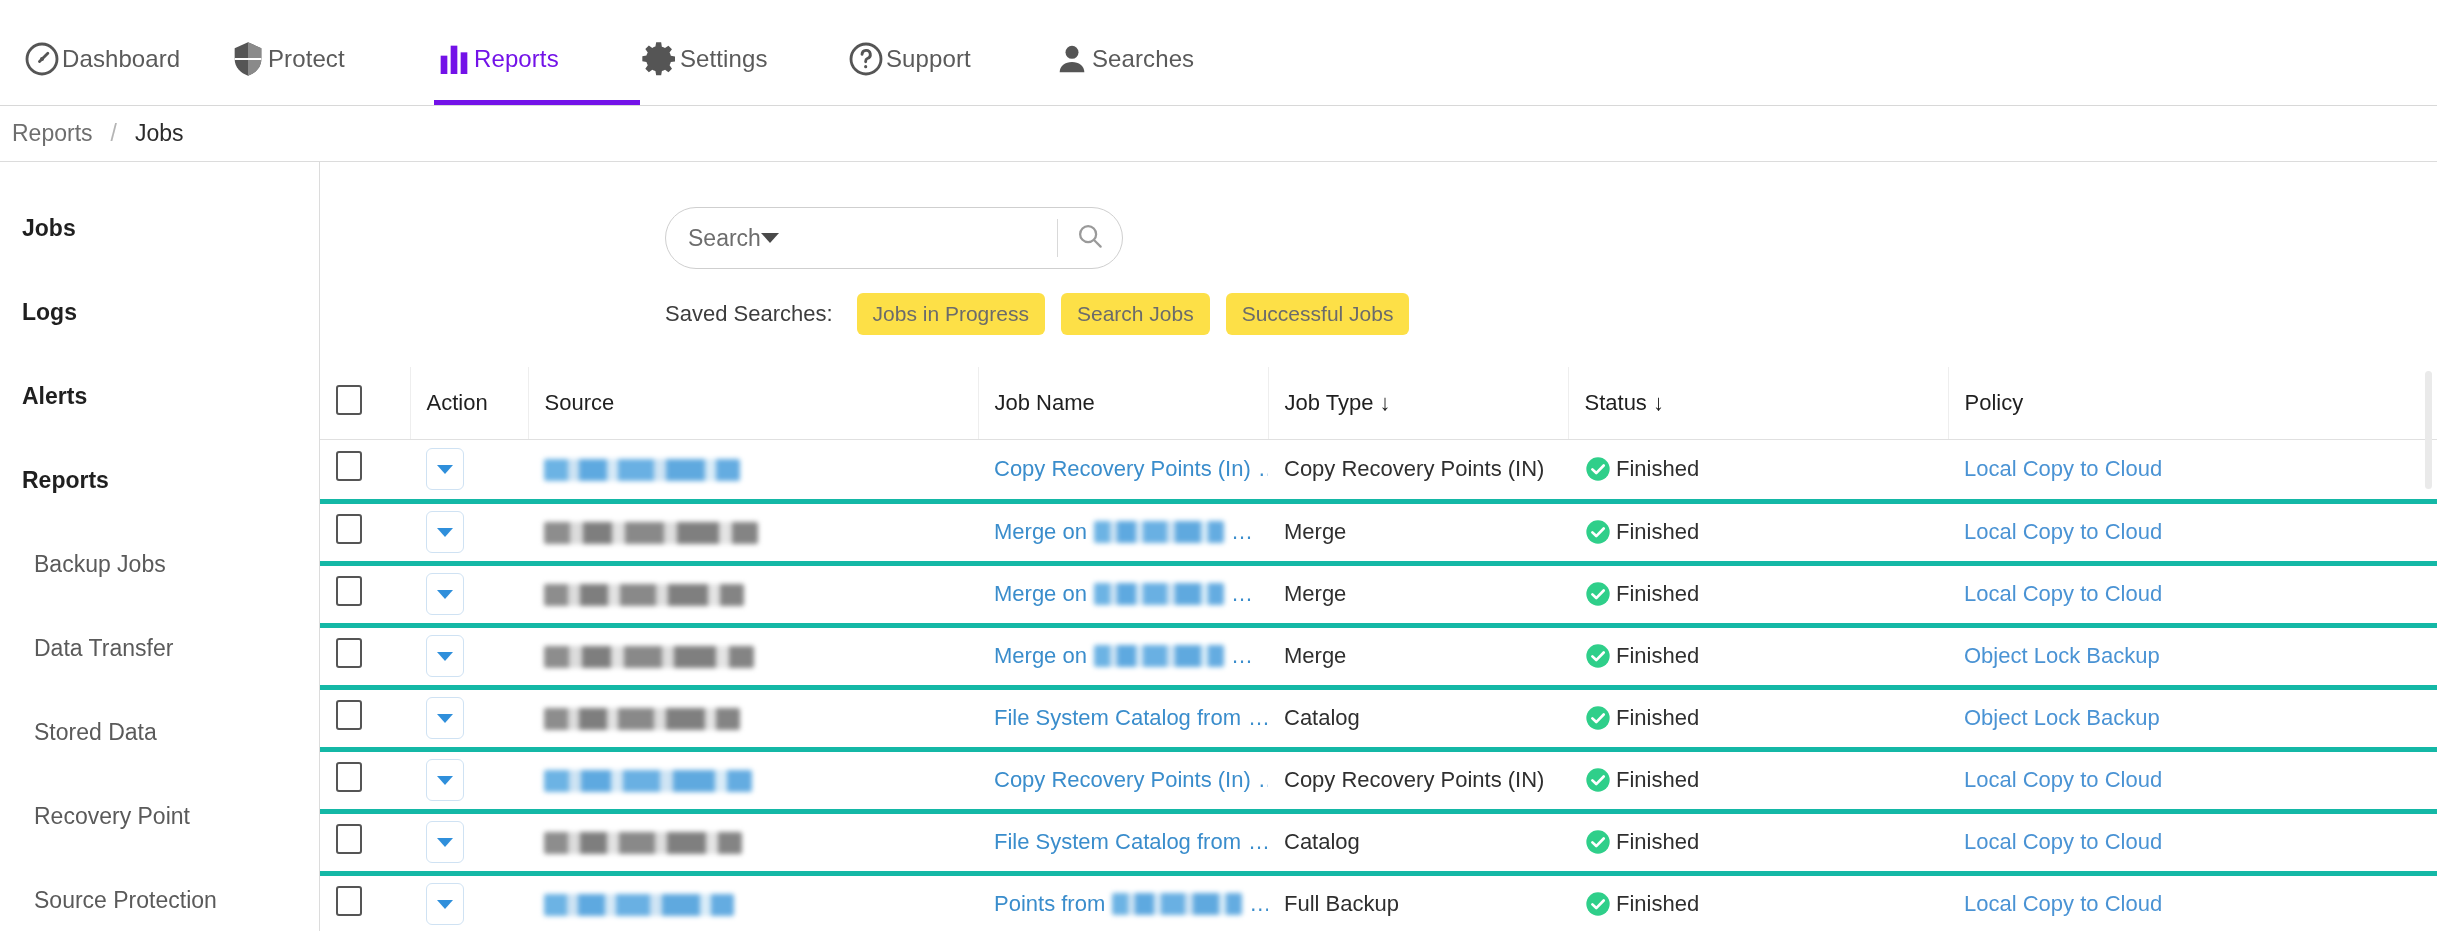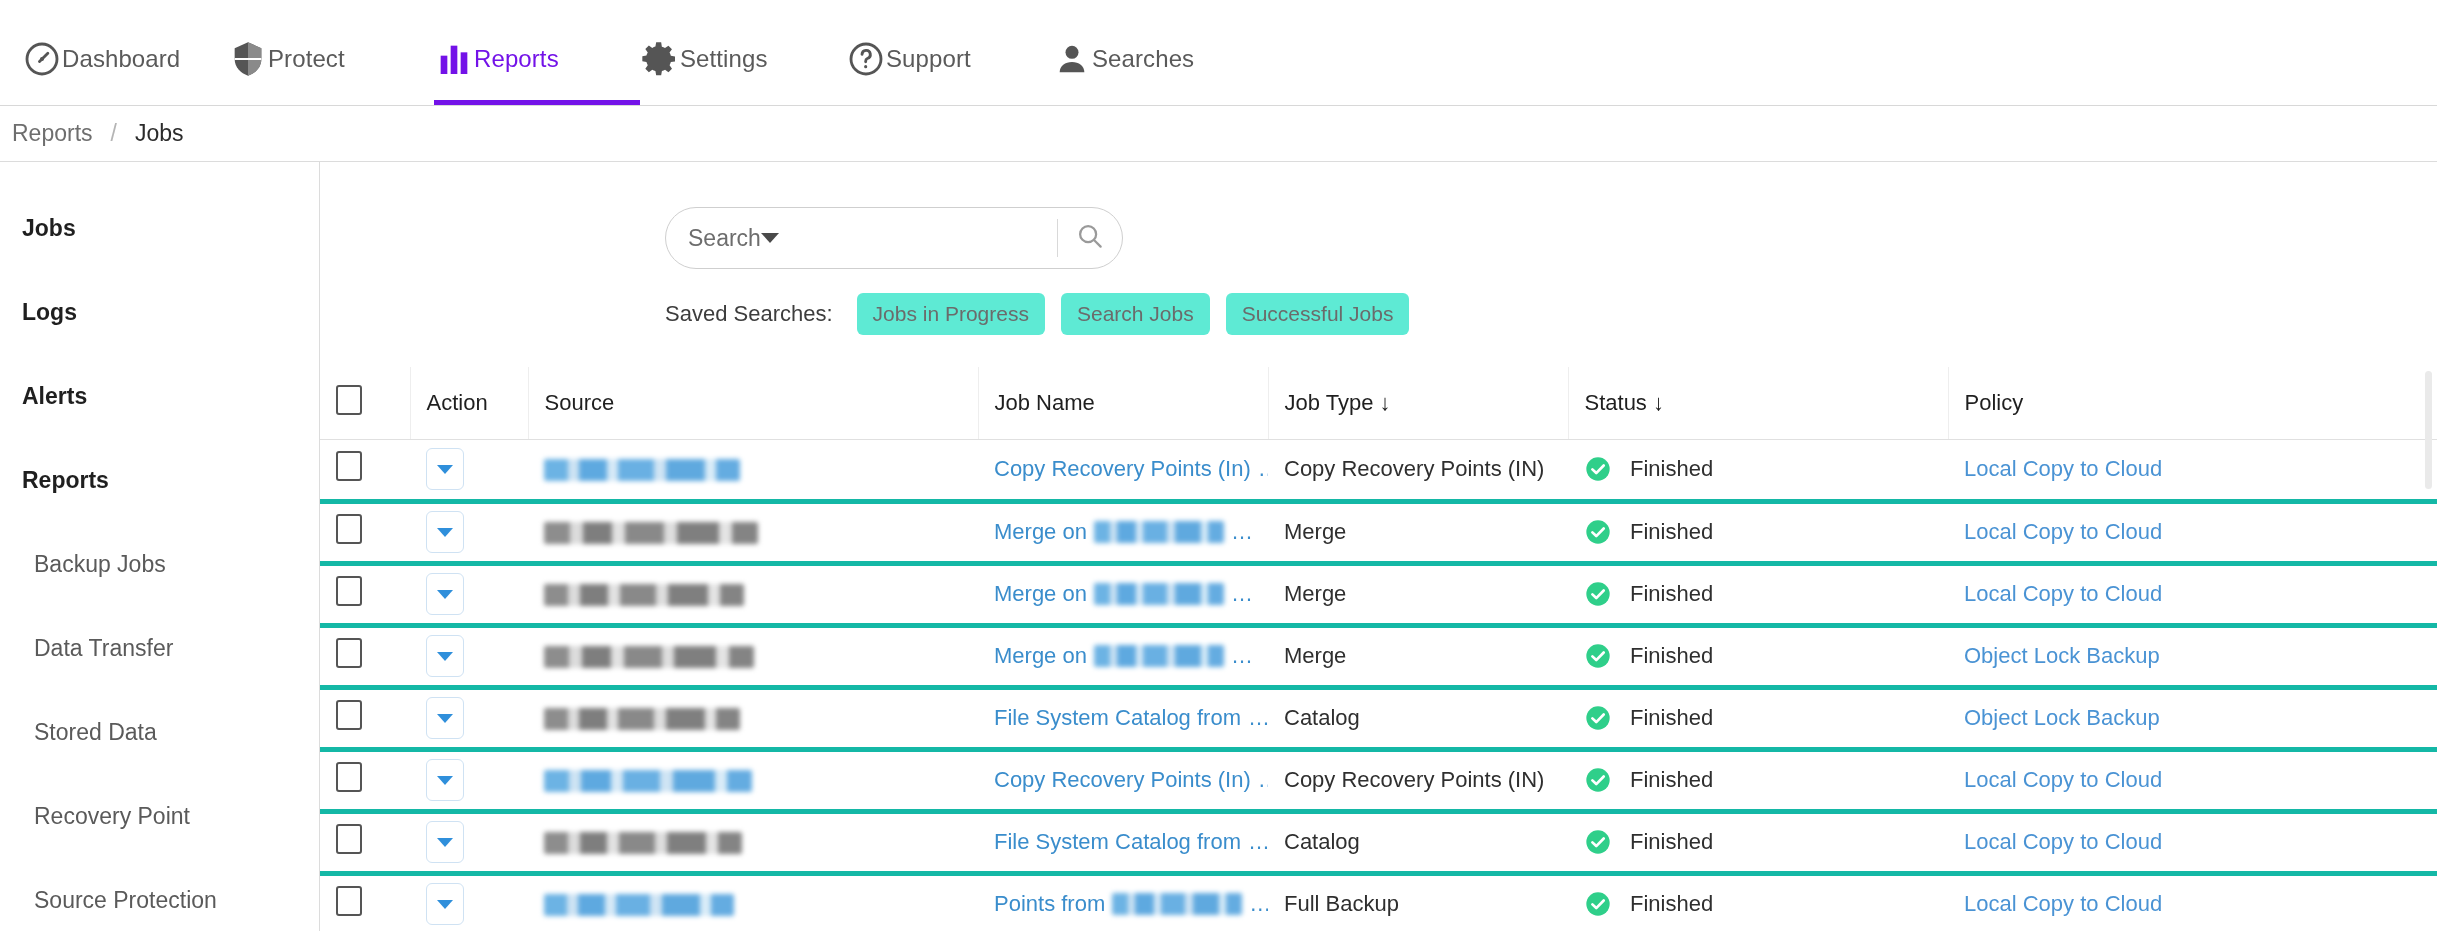--- a/index.html
+++ b/index.html
@@ -129,21 +129,21 @@
 
   
   .saved-row {
     display: flex;
     align-items: center;
     padding-left: 345px;
     margin-top: 24px;
   }
   .saved-label { font-size: 22px; color: #3d3d3d; margin-right: 24px; }
   .chip {
-    background: #5eead4;
+    background: #fde047;
     color: #6b6b6b;
     font-size: 21px;
     border-radius: 6px;
     padding: 9px 16px;
     margin-right: 16px;
     cursor: pointer;
     white-space: nowrap;
   }
 
   
@@ -223,21 +223,21 @@
   }
   .redact.blue  { background: linear-gradient(90deg,#6cb3e4 0 12%,#cde3f3 12% 18%,#5ea9e0 18% 32%,#d6e9f7 32% 38%,#69b0e3 38% 56%,#cfe4f4 56% 62%,#5fa9df 62% 82%,#d9ecf8 82% 88%,#64ace1 88% 100%); }
   .redact.gray  { background: linear-gradient(90deg,#8d8d8d 0 12%,#dcdcdc 12% 18%,#7e7e7e 18% 32%,#e2e2e2 32% 38%,#898989 38% 56%,#dedede 56% 62%,#7f7f7f 62% 82%,#e4e4e4 82% 88%,#848484 88% 100%); }
 
   .link { color: #3a8dcc; cursor: pointer; }
   .link-policy { color: #4a93d4; cursor: pointer; }
 
   .jobname-cell { white-space: nowrap; overflow: hidden; }
   .jobname-inline { display: inline-flex; align-items: center; gap: 7px; }
 
-  .status-cell { display: flex; align-items: center; gap: 18px; }
+  .status-cell { display: flex; align-items: center; gap: 4px; }
   .status-icon { width: 28px; height: 28px; flex: 0 0 28px; }
 
   .vscroll {
     position: absolute;
     top: 4px; right: 5px;
     width: 7px; height: 118px;
     background: #eaeaea;
     border-radius: 4px;
   }
 </style>

